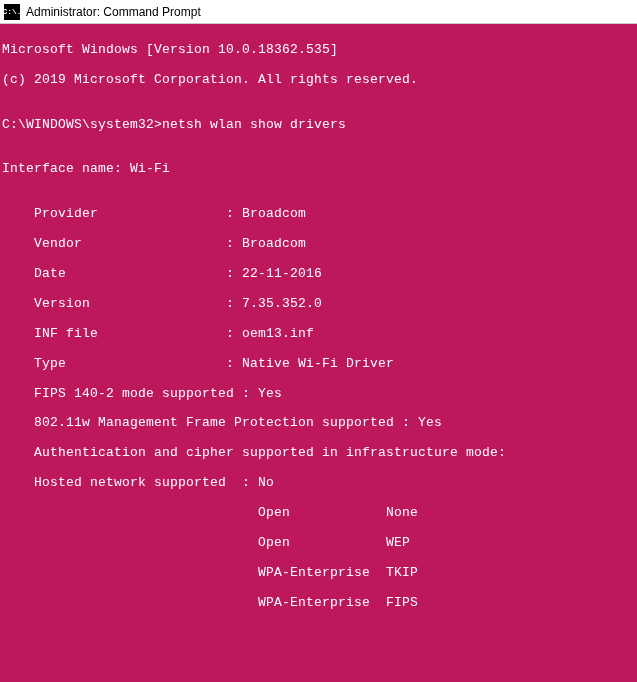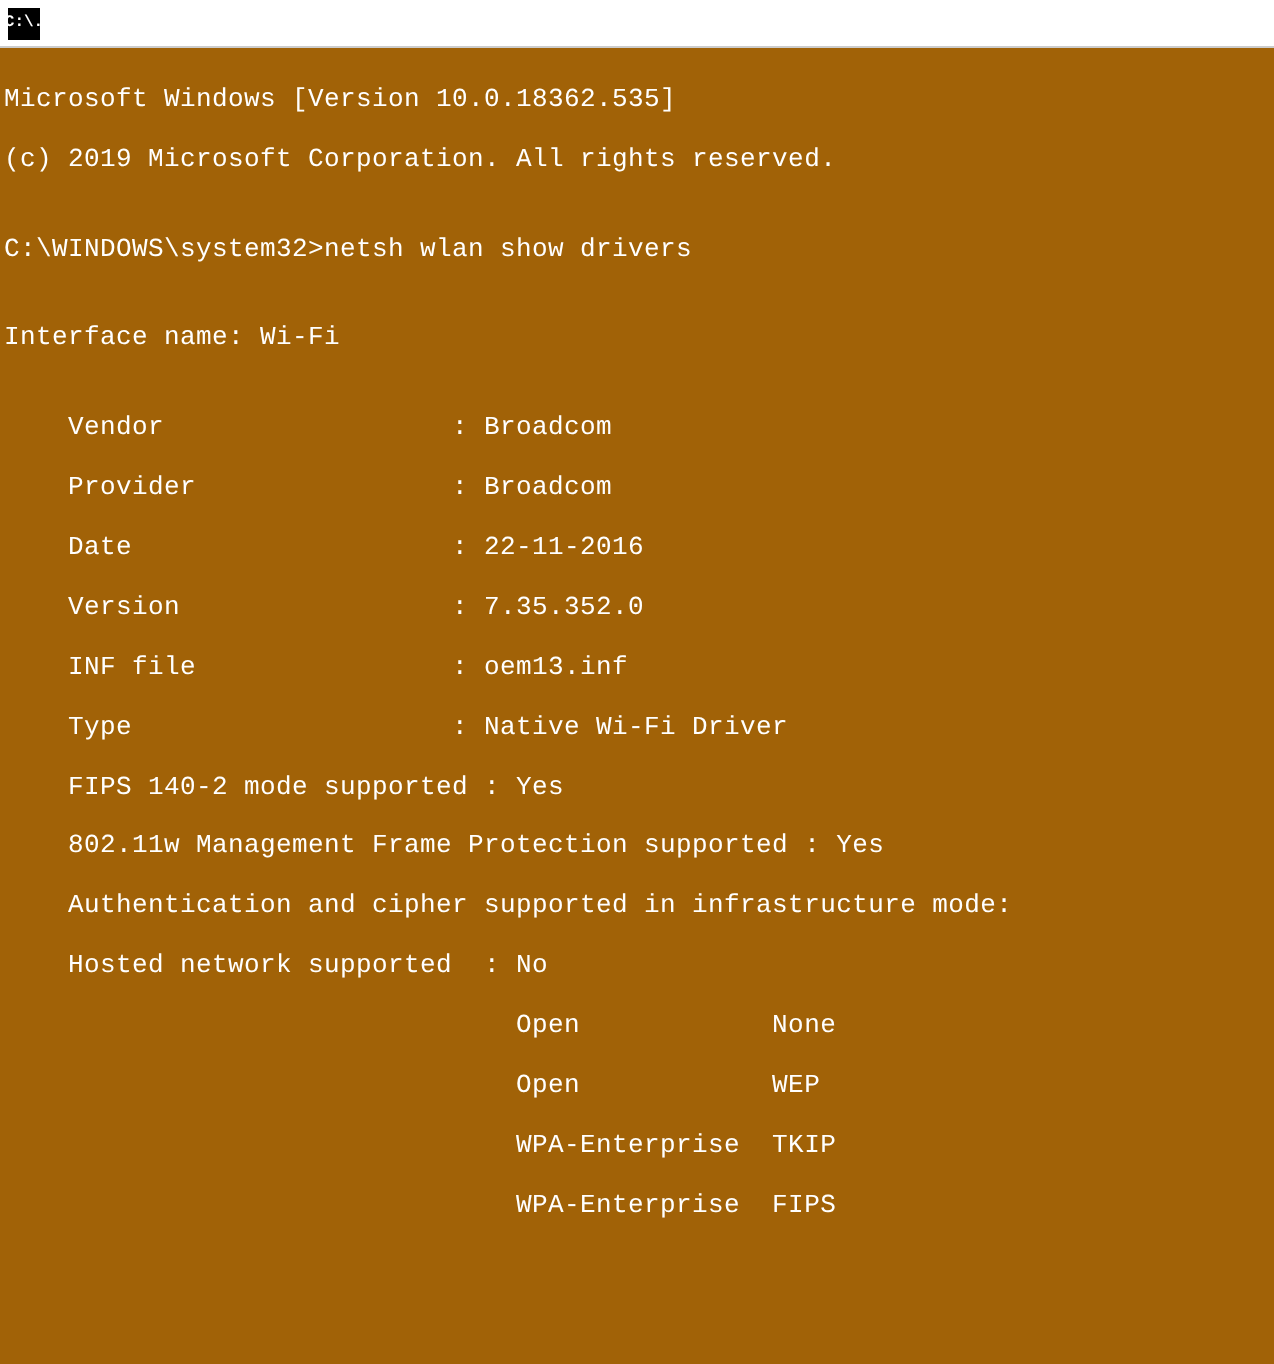--- a/index.html
+++ b/index.html
@@ -1,40 +1,41 @@
 <!DOCTYPE html>
 <html><head>
 <meta charset="utf-8">
 <style>
   * { margin: 0; padding: 0; box-sizing: border-box; }
   html, body { width: 637px; height: 682px; overflow: hidden; font-family: Consolas, 'Courier New', monospace; }
   .window { width: 637px; height: 682px; background: #000; display: flex; flex-direction: column; }
   .titlebar { height: 24px; background: #fff; display: flex; align-items: center; padding: 0 4px; border-bottom: 1px solid #ccc; }
   .titlebar-icon { width: 16px; height: 16px; background: #000; color: #fff; font-size: 8px; font-weight: bold; display: flex; align-items: center; justify-content: center; margin-right: 6px; }
   .titlebar-text { font-family: 'Segoe UI', Tahoma, sans-serif; font-size: 12px; color: #000; }
-  .terminal { flex: 1; background: #a16207; color: #fff; font-size: 13px; line-height: 1.15; padding: 4px 2px; white-space: pre; overflow: hidden; letter-spacing: 0.2px; }
+  .terminal { flex: 1; background: #be185d; color: #fff; font-size: 13px; line-height: 1.15; padding: 4px 2px; white-space: pre; overflow: hidden; letter-spacing: 0.2px; }
   .line { white-space: pre; }
 </style>
 </head>
 <body>
 
 <div class="window">
   <div class="titlebar">
     <div class="titlebar-icon">C:\.</div>
+    <div class="titlebar-text">Administrator: Command Prompt</div>
   </div>
   <div class="terminal">
 <div class="line">Microsoft Windows [Version 10.0.18362.535]</div>
 <div class="line">(c) 2019 Microsoft Corporation. All rights reserved.</div>
 <div class="line"></div>
 <div class="line">C:\WINDOWS\system32&gt;netsh wlan show drivers</div>
 <div class="line"></div>
 <div class="line">Interface name: Wi-Fi</div>
 <div class="line"></div>
+<div class="line">    Provider                : Broadcom</div>
 <div class="line">    Vendor                  : Broadcom</div>
-<div class="line">    Provider                : Broadcom</div>
 <div class="line">    Date                    : 22-11-2016</div>
 <div class="line">    Version                 : 7.35.352.0</div>
 <div class="line">    INF file                : oem13.inf</div>
 <div class="line">    Type                    : Native Wi-Fi Driver</div>
 <div class="line">    FIPS 140-2 mode supported : Yes</div>
 <div class="line">    802.11w Management Frame Protection supported : Yes</div>
 <div class="line">    Authentication and cipher supported in infrastructure mode:</div>
 <div class="line">    Hosted network supported  : No</div>
 <div class="line">                                Open            None</div>
 <div class="line">                                Open            WEP</div>

